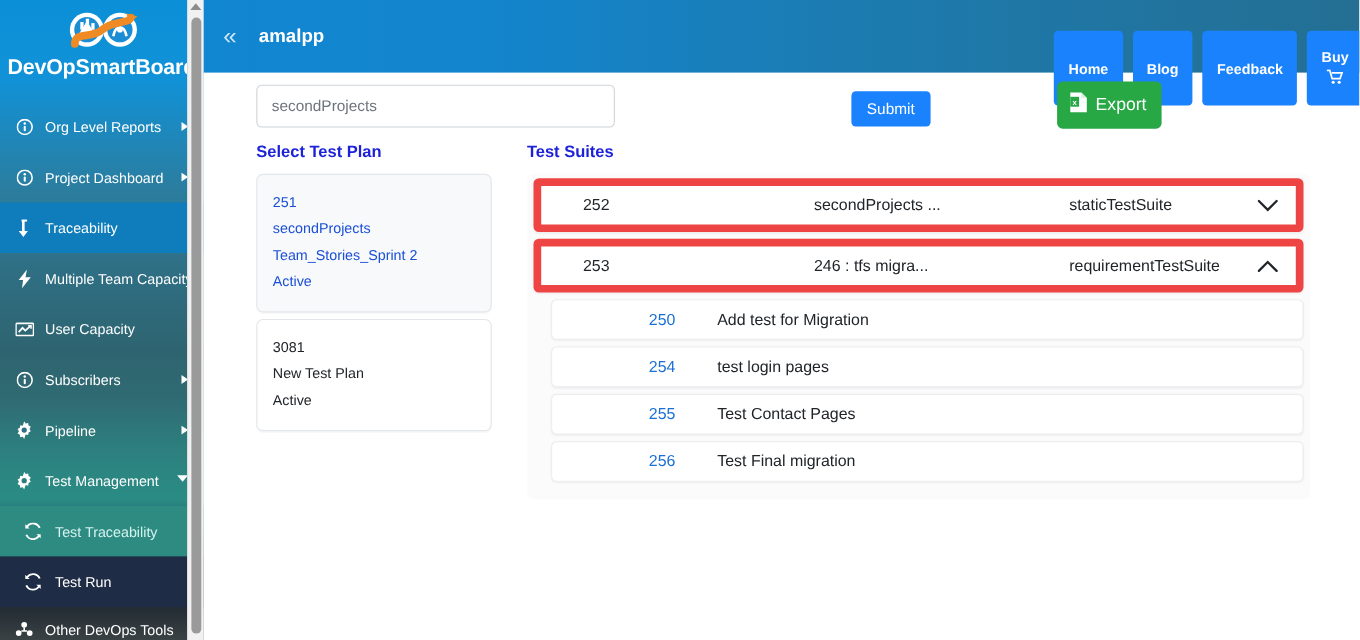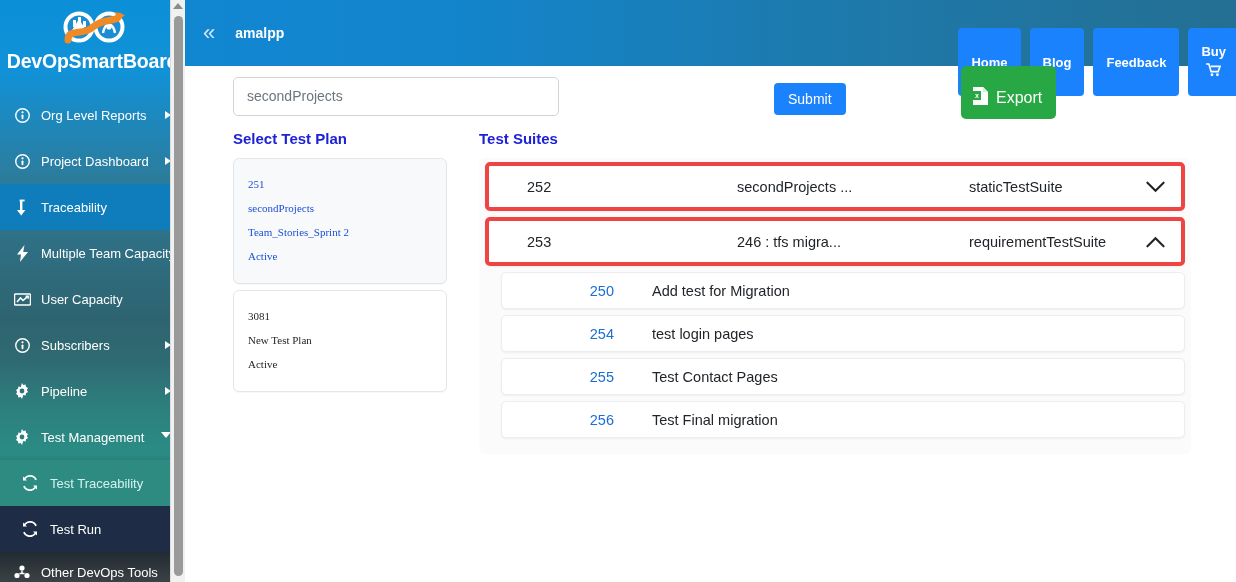--- a/index.html
+++ b/index.html
@@ -118,21 +118,21 @@
     color: #cfe6f5;
     font-size: 22px;
     margin-left: 18px;
     letter-spacing: -2px;
     cursor: pointer;
     line-height: 1;
     user-select: none;
   }
   .proj-title {
     color: #ffffff;
-    font-size: 14px;
+    font-size: 17px;
     font-weight: 600;
     margin-left: 22px;
   }
   .topnav {
     position: absolute; right: 0; top: 28px;
     display: flex; gap: 9px;
   }
   .topnav-btn {
     background: #1a82fc;
     color: #ffffff;
@@ -171,25 +171,25 @@
   .submit-btn {
     position: absolute; left: 589px; top: 17px;
     background: #1a82fc; color: #fff;
     border: none; border-radius: 4px;
     font-size: 14px;
     padding: 8px 14px;
     cursor: pointer;
     font-family: "Liberation Sans", sans-serif;
   }
   .export-btn {
-    position: absolute; left: 776px; top: 0;
+    position: absolute; left: 776px; top: 8px;
     background: #28a745; color: #fff;
     border: none; border-radius: 5px;
     font-size: 16px;
-    padding: 20px 14px 9px 11px;
+    padding: 9px 14px 9px 11px;
     cursor: pointer;
     display: inline-flex; align-items: center; gap: 7px;
     font-family: "Liberation Sans", sans-serif;
     text-align: right;
   }
 
   
   .panels { display: flex; padding-left: 48px; padding-top: 4px; }
   .panel-head {
     color: #1d22d8;
@@ -201,35 +201,35 @@
   .plan-card {
     border: 1px solid #e3e6ea;
     border-radius: 6px;
     padding: 13px 14px 15px 14px;
     margin-bottom: 6px;
     background: #ffffff;
     cursor: pointer;
     box-shadow: 0 1px 1px rgba(0,0,0,0.03);
   }
   .plan-card.selected { background: #f8f9fb; }
-  .plan-card .ln { font-size: 11px; line-height: 24px; color: #212529; white-space: nowrap; font-family: Liberation Serif, serif; }
+  .plan-card .ln { font-size: 13px; line-height: 24px; color: #212529; white-space: nowrap; }
   .plan-card.selected .ln { color: #1a4fd6; }
 
   .col-suites { flex: 1 1 auto; max-width: 712px; }
   .suite-box {
     background: #fbfbfc;
     border-radius: 6px;
     padding: 4px 0 10px 0;
   }
   .suite-row {
     display: flex; align-items: center;
     height: 49px;
     margin: 0 6px 6px 6px;
     background: #ffffff;
-    border: 4px solid #ef4444;
+    border: 7px solid #ef4444;
     border-radius: 5px;
     box-shadow: 0 1px 2px rgba(0,0,0,0.05);
     cursor: pointer;
     font-size: 14.5px;
     color: #212529;
   }
   .suite-row .c-id { width: 248px; padding-left: 38px; }
   .suite-row .c-name { width: 212px; }
   .suite-row .c-type { flex: 1 1 auto; margin-left: 20px; }
   .suite-row .c-chev {

